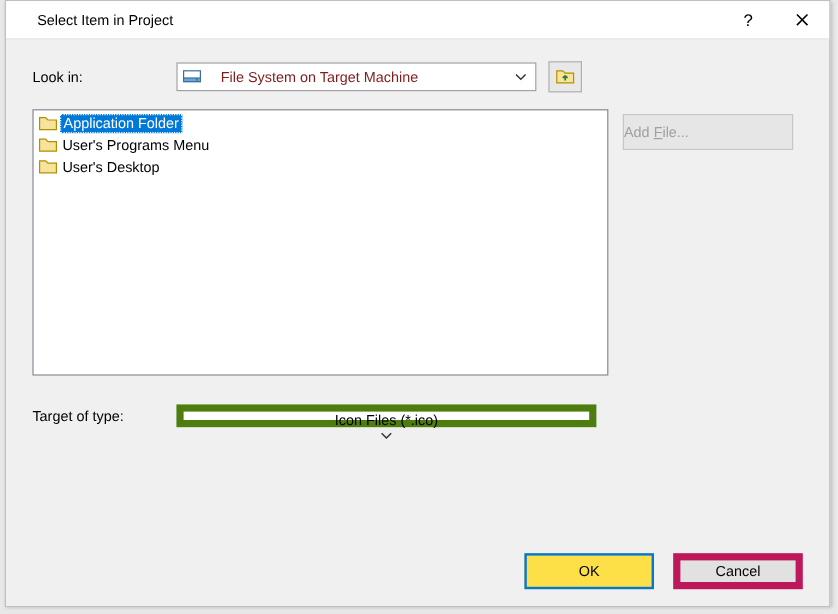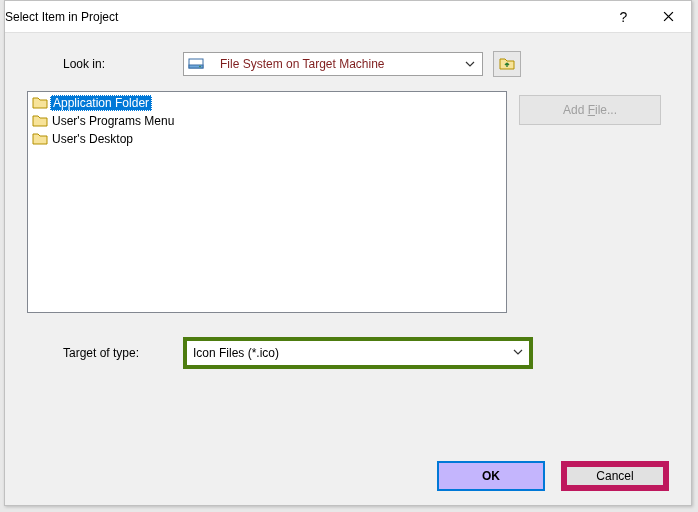--- a/index.html
+++ b/index.html
@@ -20,21 +20,21 @@
       border: 1px solid #c0c0c0;
       box-shadow: 1px 1px 3px rgba(0,0,0,0.2);
       display: flex;
       flex-direction: column;
     }
     .titlebar {
       display: flex;
       align-items: center;
       justify-content: space-between;
       height: 32px;
-      padding: 0 0 0 0;
+      padding: 0 0 0 26px;
       background: #ffffff;
       border-bottom: 1px solid #e0e0e0;
     }
     .titlebar-title { font-size: 12px; color: #000; }
     .titlebar-buttons { display: flex; }
     .titlebar-btn {
       width: 45px; height: 30px;
       display: flex; align-items: center; justify-content: center;
       font-size: 14px; color: #000;
     }
@@ -48,21 +48,20 @@
     }
     .row {
       display: flex;
       align-items: center;
       margin-bottom: 14px;
     }
     .label-col {
       width: 120px;
       font-size: 12px;
       color: #000;
-      margin-left: 36px;
     }
     .label-col .underline { text-decoration: underline; }
     .lookin-select {
       width: 300px; height: 24px;
       border: 1px solid #a0a0a0;
       background: #fff;
       display: flex; align-items: center;
       padding: 0 4px;
       position: relative;
     }
@@ -106,56 +105,56 @@
     .side-buttons {
       display: flex; flex-direction: column; gap: 16px;
       padding-top: 4px;
     }
     .side-btn {
       width: 142px; height: 30px;
       border: 1px solid #c8c8c8;
       background: #e6e6e6;
       color: #a0a0a0;
       font-size: 12px;
-      display:flex; align-items:center; justify-content:center;
+      display:flex; align-items:center; 
     }
     .side-btn .u { text-decoration: underline; }
     .source-input {
       width: 350px; height: 24px;
       border: 1px solid #a0a0a0;
       background: #fff;
       padding: 0 4px;
       font-size: 12px;
     }
     .type-select {
-      width: 350px; height: 32px;
-      border: 4px solid #4d7c0f;
+      width: 350px; height: 19px;
+      border: 6px solid #4d7c0f;
       background: #fff;
       display: flex; align-items: center;
       padding: 0 6px;
       position: relative;
+      flex-direction: column;
     }
     .type-select .sel-text { flex:1; font-size:12px; }
     .bottom-buttons {
       display:flex; justify-content:flex-end; gap: 16px;
       margin-top: auto;
       padding-top: 4px;
     }
     .dlg-btn {
       width: 108px; height: 30px;
       font-size: 12px;
       display:flex; align-items:center; justify-content:center;
       border: 6px solid #be185d;
       background: #e1e1e1;
       color: #000;
     }
     .dlg-btn.ok {
       border: 2px solid #0078d7;
-      background: #c4b5fd;
-      font-weight: bold;
+      background: #fde047;
     }
     .chev svg { width:10px; height:10px; }
   </style>
 </head>
 <body>
 
 <div class="dialog">
   <div class="titlebar">
     <span class="titlebar-title">Select Item in Project</span>
     <div class="titlebar-buttons">

